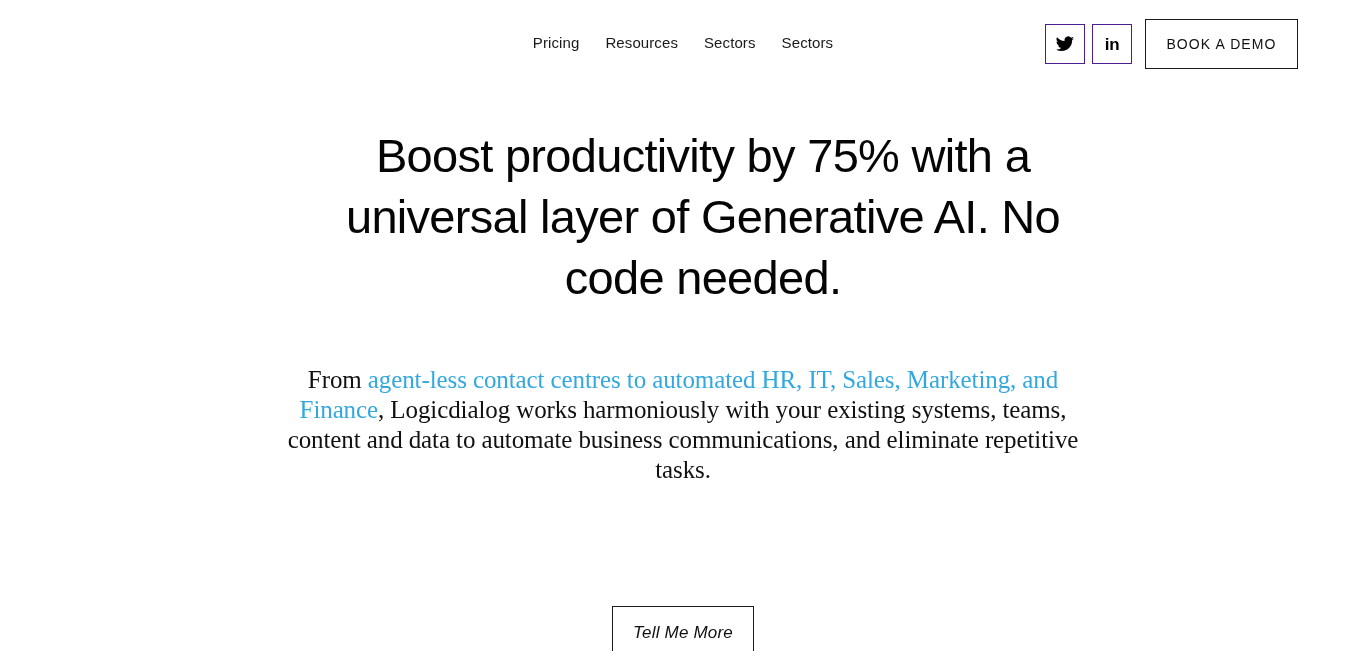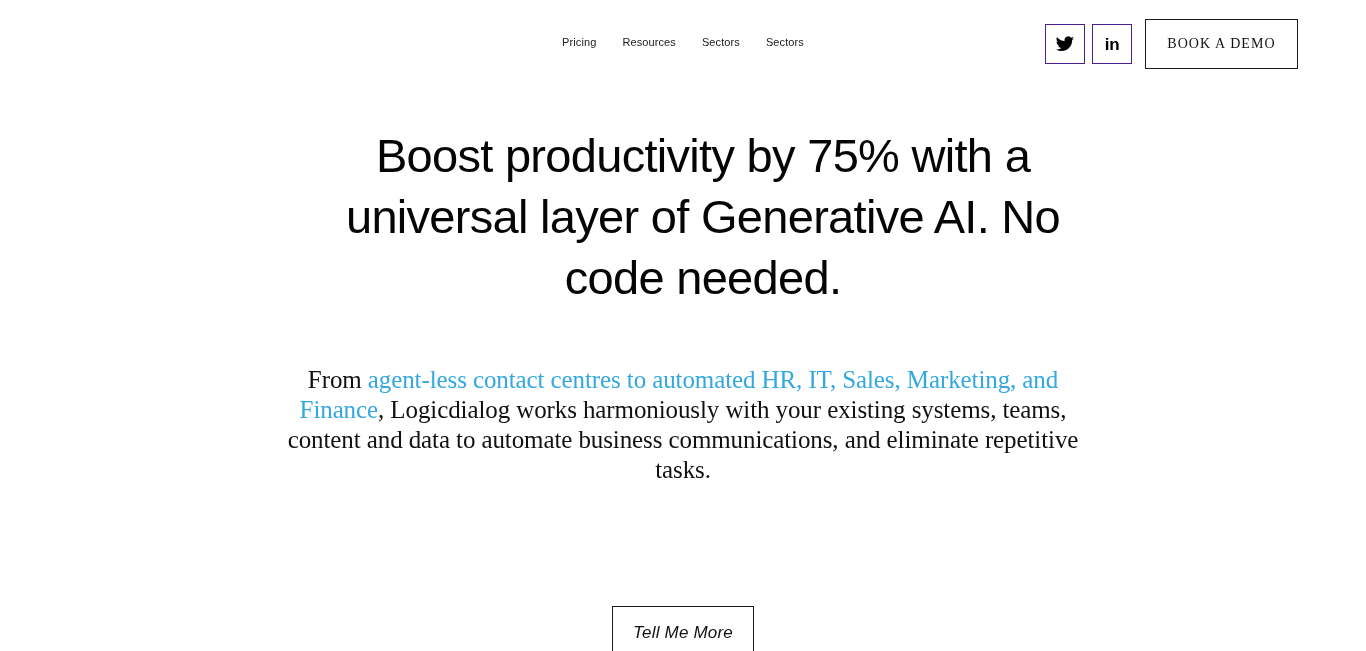--- a/index.html
+++ b/index.html
@@ -79,21 +79,21 @@
   
   .main-nav {
     position: absolute;
     left: 0; right: 0;
     top: 30px;
     display: flex;
     justify-content: center;
     gap: 26px;
   }
   .nav-link {
-    font-size: 11px;
+    font-size: 15px;
     color: #1a1a1a;
     text-decoration: none;
     line-height: 25px;
     letter-spacing: 0.1px;
     cursor: pointer;
   }
 
   
   .header-actions {
     position: absolute;
@@ -127,21 +127,21 @@
   }
 
   .demo-btn {
     margin-left: 6px;
     height: 50px;
     min-width: 153px;
     padding: 0 18px;
     border: 1px solid #1a1a1a;
     background: #ffffff;
     color: #111111;
-    font-family: Liberation Serif, serif;
+    font-family: Liberation Sans, sans-serif;
     font-size: 14px;
     letter-spacing: 1.1px;
     cursor: pointer;
     display: flex;
     align-items: center;
     justify-content: center;
   }
 
   
   .hero {

